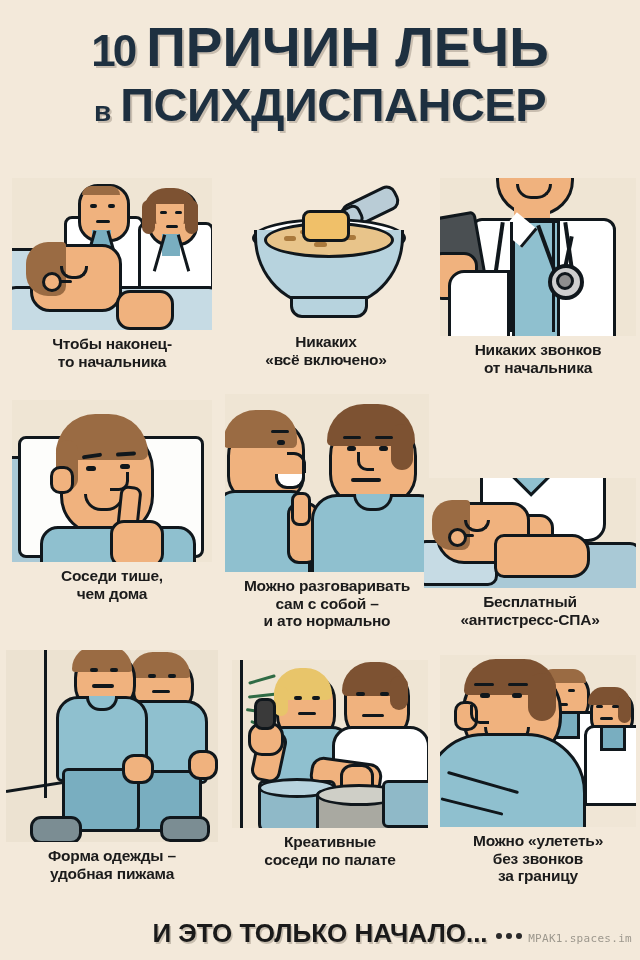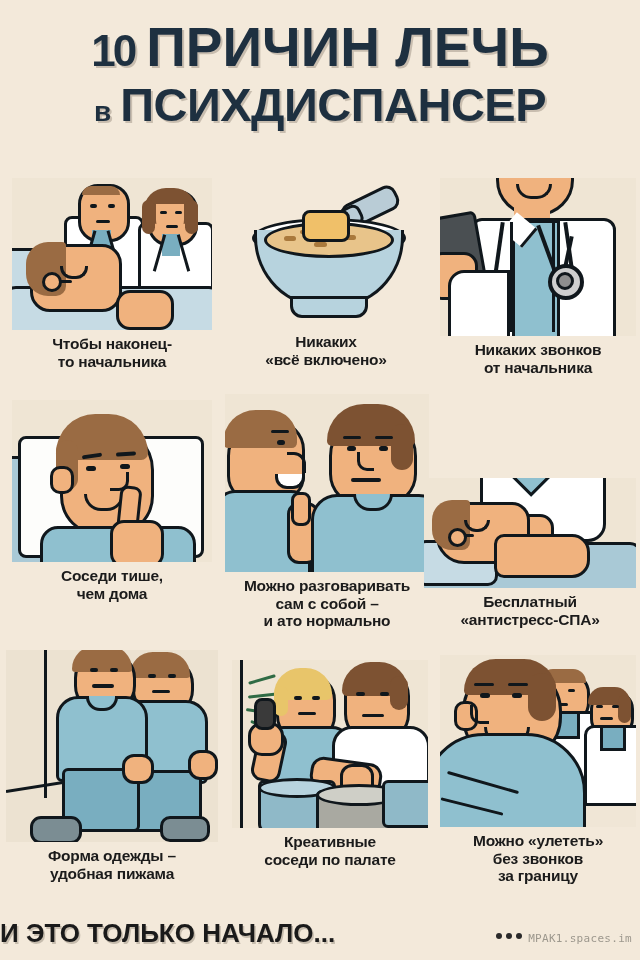--- a/index.html
+++ b/index.html
@@ -71,21 +71,21 @@
   .sheet{background:#c6dbe4;}
   .wallA{background:#efe5d4;}
   .pill{background:#fdfdfb;}
   .b{border:3px solid #10171c;}
   .rnd8{border-radius:8px;}
   .rnd14{border-radius:14px;}
   .rnd20{border-radius:20px;}
 
   
   .footer{
-    position:absolute;left:0;top:918px;width:640px;text-align:left;
+    position:absolute;left:0;top:918px;width:640px;text-align:center;
   }
   .foot-txt{
     display:inline-block;color:#1a1a1a;font-weight:bold;font-size:26px;
     letter-spacing:0px;text-shadow:1.5px 1.5px 0 rgba(130,120,105,.4);
   }
   .wm{
     position:absolute;right:8px;top:932px;
     font-size:11px;color:#8d8madd;color:#8e8a80;letter-spacing:.3px;
     font-family:"DejaVu Sans Mono",monospace;opacity:.85;
   }

